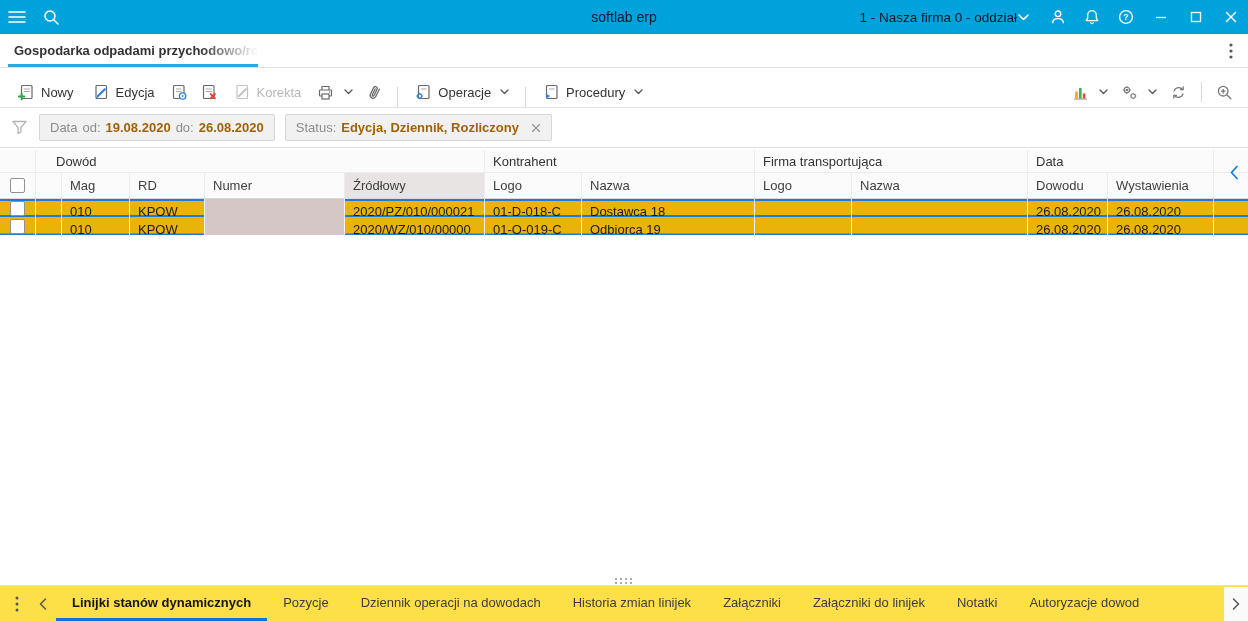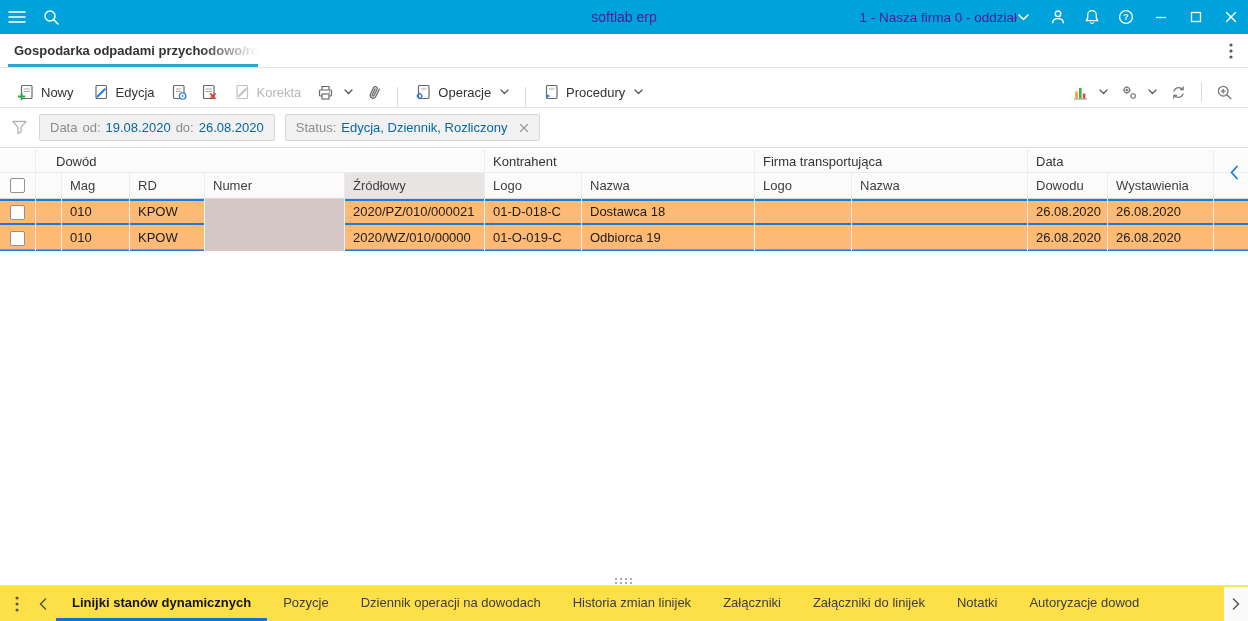--- a/index.html
+++ b/index.html
@@ -2,21 +2,21 @@
 <html><head>
 <meta charset="utf-8">
 <style>
   *{box-sizing:border-box;margin:0;padding:0}
   html,body{width:1248px;height:621px;overflow:hidden}
   body{font-family:"Liberation Sans","DejaVu Sans",sans-serif;font-size:13px;color:#222;background:#fff}
   svg{display:block}
   .app{width:1248px;height:621px;display:flex;flex-direction:column;position:relative;background:#fff}
 
   
-  .topbar{height:34px;background:#00a2dc;display:flex;align-items:center;color:#4c1d95;flex:0 0 auto;position:relative}
+  .topbar{height:34px;background:#00a2dc;display:flex;align-items:center;color:#0f172a;flex:0 0 auto;position:relative}
   .icon-btn{display:flex;align-items:center;justify-content:center;width:34px;height:34px;cursor:pointer;flex:0 0 auto}
   .topbar-title{position:absolute;left:50%;transform:translateX(-50%);font-size:14px;white-space:nowrap}
   .topbar-right{margin-left:auto;display:flex;align-items:center;height:100%}
   .company{display:flex;align-items:center;gap:1px;font-size:13.5px;padding:0 12px;height:100%;cursor:pointer;white-space:nowrap}
   .winbtn{width:35px}
 
   
   .tabbar{height:34px;background:#fff;border-bottom:1px solid #e2e2e2;display:flex;align-items:stretch;position:relative;flex:0 0 auto}
   .doc-tab{position:relative;width:258px;display:flex;align-items:center;padding:0 14px;font-weight:bold;color:#333;overflow:hidden;white-space:nowrap;cursor:pointer}
   .doc-tab .fade{position:absolute;right:0;top:0;bottom:3px;width:58px;background:linear-gradient(to right,rgba(255,255,255,0),#fff)}
@@ -28,40 +28,40 @@
   .tbtn{display:flex;align-items:center;gap:6px;padding:0 9px;height:30px;cursor:pointer;color:#333;white-space:nowrap;border-radius:2px}
   .tbtn.icon-only{padding:0 6px}
   .tbtn.disabled{color:#b7b7b7;cursor:default}
   .chev{margin-left:3px}
   .vsep{width:1px;height:20px;background:#dadada;margin:0 7px;flex:0 0 auto}
   .toolbar-right{margin-left:auto;display:flex;align-items:center}
 
   
   .filterbar{height:40px;display:flex;align-items:center;padding:0 10px;border-bottom:1px solid #dbdbdb;gap:10px;flex:0 0 auto}
   .chip{display:flex;align-items:center;gap:5px;background:#f1f1f1;border:1px solid #d6d6d6;border-radius:2px;height:27px;padding:0 10px;color:#8c8c8c;cursor:pointer;white-space:nowrap}
-  .chip b{color:#0369a1;font-weight:normal}
+  .chip b{color:#a16207;font-weight:bold}
   .chip .chip-x{margin-left:7px;display:flex;align-items:center;cursor:pointer}
 
   
   .grid{flex:1 1 auto;position:relative;overflow:hidden;padding-top:2px;background:#fff}
   .g-row{display:grid;grid-template-columns:36px 26px 68px 75px 140px 140px 97px 173px 97px 176px 80px 106px 34px}
   .group-row{height:23px;line-height:23px;background:#fbfbfb;color:#333}
   .head-row{height:26px;line-height:25px;background:#fbfbfb;border-bottom:1px solid #d9d9d9;color:#3e3e3e}
   .gc{padding:0 8px;overflow:hidden;white-space:nowrap;border-right:1px solid #ececec;border-bottom:1px solid #ececec}
   .head-row .gc{border-bottom:none}
   .gc.nb{border-right:none}
   .sp-dowod{grid-column:2/7;padding-left:20px}
   .sp-kontr{grid-column:7/9}
   .sp-firma{grid-column:9/11}
   .sp-data{grid-column:11/13}
   .sp-last{grid-column:13/14}
   .gc.sorted{background:#e9e4e4}
   .ck-cell{display:flex;align-items:center;justify-content:center;border-right:1px solid #ececec}
   .cb{width:15px;height:15px;border:1px solid #919191;border-radius:2px;background:#fff;cursor:pointer}
-  .data-row{height:26px;line-height:25px;color:#1c1c1c;cursor:pointer;background:#fdba74}
+  .data-row{height:18px;line-height:25px;color:#1c1c1c;cursor:pointer;background:#eab308}
   .cell{padding:0 8px;overflow:hidden;white-space:nowrap;border-right:1px solid #f3f3f3}
   .cell.nb{border-right:none}
   .row-selected{box-shadow:inset 0 2px 0 #1d7ad9, inset 0 -2px 0 #1d7ad9}
   .row-last{box-shadow:inset 0 -1.5px 0 #1d7ad9}
   .cell.redacted{background:#d6c7c7}
   .scroll-left{position:absolute;top:17px;right:9px;cursor:pointer}
 
   
   .splitter{height:9px;display:flex;align-items:center;justify-content:center;cursor:row-resize;flex:0 0 auto}
   .grip{display:grid;grid-template-columns:repeat(4,5px);grid-template-rows:repeat(2,4px)}

